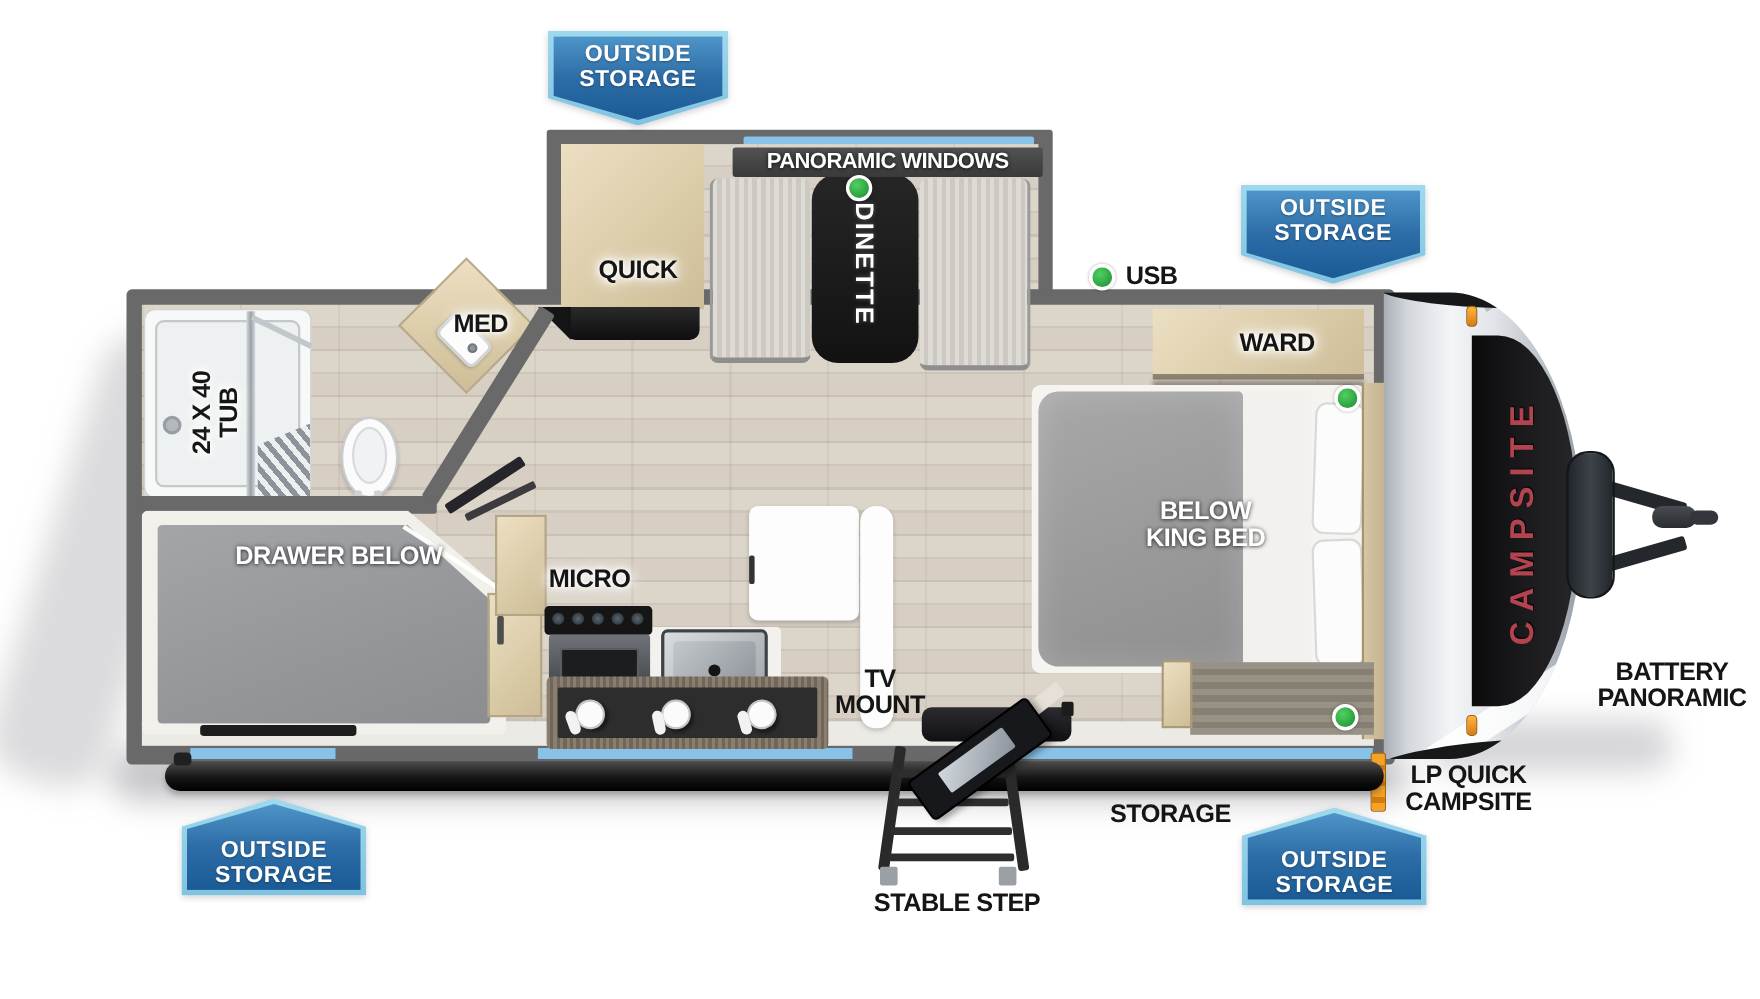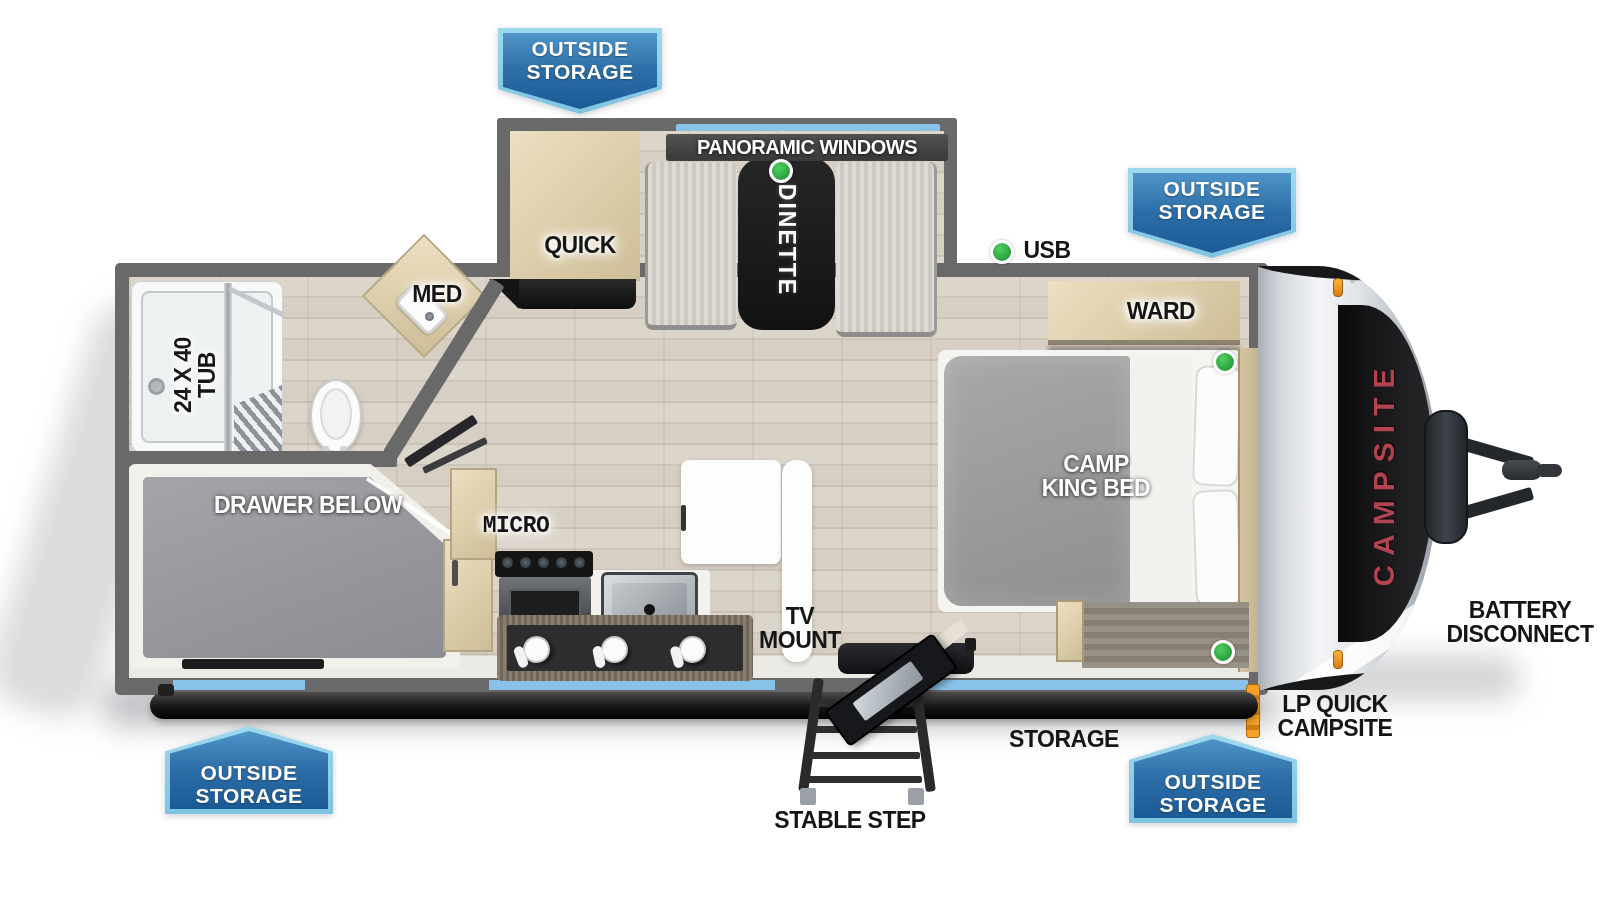--- a/index.html
+++ b/index.html
@@ -91,21 +91,21 @@
 
   <div style="left:129px;top:464px;width:331px;height:204px;background:#f2f0ea;border-radius:6px;clip-path:polygon(0 0,73% 0,100% 37%,100% 100%,0 100%);"></div>
   <div class="mattress" style="left:143px;top:477px;width:303px;height:181px;border-radius:5px;clip-path:polygon(0 0,75% 0,100% 38%,100% 100%,0 100%);"></div>
   <div style="left:368px;top:477px;width:116px;height:4px;background:#fff;transform:rotate(33deg);transform-origin:left top;opacity:.95;"></div>
   <div style="left:182px;top:659px;width:142px;height:10px;background:#1d1d1d;border-radius:3px;"></div>
   <div class="lbl lblW" style="left:308px;top:506px;">DRAWER BELOW</div>
   <div class="cabwood" style="left:443px;top:539px;width:50px;height:113px;border:2px solid #b4a584;"></div>
   <div style="left:452px;top:560px;width:6px;height:26px;background:#4e4e4e;border-radius:2px;"></div>
 
   <div class="cabwood" style="left:450px;top:468px;width:47px;height:92px;border:2px solid #b4a584;"></div>
-  <div class="lbl" style="left:516px;top:527px;font-family:Liberation Mono, monospace;">MICRO</div>
+  <div class="lbl" style="left:536px;top:527px;">MICRO</div>
   <div style="left:590px;top:570px;width:120px;height:88px;background:#f2f1ee;border-radius:4px;"></div>
   <div style="left:495px;top:551px;width:98px;height:26px;background:#151515;border-radius:4px;"></div>
   <div style="left:502px;top:557px;width:11px;height:11px;border-radius:50%;background:radial-gradient(#5a6672,#23282d);"></div>
   <div style="left:520px;top:557px;width:11px;height:11px;border-radius:50%;background:radial-gradient(#5a6672,#23282d);"></div>
   <div style="left:538px;top:557px;width:11px;height:11px;border-radius:50%;background:radial-gradient(#5a6672,#23282d);"></div>
   <div style="left:556px;top:557px;width:11px;height:11px;border-radius:50%;background:radial-gradient(#5a6672,#23282d);"></div>
   <div style="left:574px;top:557px;width:11px;height:11px;border-radius:50%;background:radial-gradient(#5a6672,#23282d);"></div>
   <div style="left:499px;top:577px;width:92px;height:74px;background:linear-gradient(180deg,#70747a,#2b2d30);border-radius:3px;"></div>
   <div style="left:509px;top:589px;width:72px;height:50px;background:#1c1d1f;border:2px solid #595d62;border-radius:3px;"></div>
   <div style="left:601px;top:572px;width:97px;height:77px;background:linear-gradient(135deg,#dadde0,#9ba1a7);border:3px solid #3f4347;border-radius:6px;"></div>
@@ -135,21 +135,21 @@
   <div class="cabwood" style="left:1048px;top:281px;width:192px;height:64px;border-bottom:5px solid #8d8471;"></div>
   <div style="left:1048px;top:346px;width:192px;height:9px;background:rgba(40,35,28,.38);filter:blur(2px);"></div>
   <div class="lbl" style="left:1161px;top:312px;">WARD</div>
   <div style="left:938px;top:350px;width:304px;height:262px;background:#f5f4f1;border-radius:8px;"></div>
   <div style="left:944px;top:356px;width:186px;height:250px;background:linear-gradient(160deg,#a8a8a8 0%,#9a9a9a 55%,#8f8f8f 100%);border-radius:18px 4px 4px 18px;box-shadow:inset 0 0 30px rgba(255,255,255,.18);"></div>
   <div style="left:1130px;top:356px;width:62px;height:250px;background:#f2f1ee;"></div>
   <div style="left:1194px;top:366px;width:46px;height:120px;background:#fcfcfc;border:2px solid #d9d9d9;border-radius:11px;transform:rotate(2deg);"></div>
   <div style="left:1194px;top:490px;width:46px;height:116px;background:#fcfcfc;border:2px solid #d9d9d9;border-radius:11px;transform:rotate(-2deg);"></div>
   <div style="left:1238px;top:348px;width:26px;height:324px;background:linear-gradient(90deg,#d6c5a2,#bfae8a);border-left:2px solid #a5946f;"></div>
   <div class="lbl lblW" style="left:1096px;top:477px;">
-    <span>CAMP</span><br>
+    <span>BELOW</span><br>
     <span>KING BED</span>
   </div>
   <div style="left:1082px;top:602px;width:167px;height:66px;background:repeating-linear-gradient(180deg,#979186 0 6px,#878072 6px 12px);"></div>
   <div class="cabwood" style="left:1056px;top:600px;width:28px;height:62px;border:2px solid #ab9a76;"></div>
   <div class="led" style="left:1213px;top:350px;"></div>
   <div class="led" style="left:1211px;top:640px;"></div>
 
   <div class="led" style="left:990px;top:240px;"></div>
   <div class="lbl plain" style="left:1047px;top:251px;">USB</div>
 
@@ -166,42 +166,42 @@
   <div style="left:1333px;top:650px;width:10px;height:19px;background:linear-gradient(180deg,#ffb53d,#d97c12);border:1px solid #9c5d0c;border-radius:4px;"></div>
   <div style="left:1246px;top:684px;width:14px;height:54px;background:repeating-linear-gradient(180deg,#f5a228 0 10px,#cf7d10 10px 15px);border-radius:3px;border:1px solid #a96609;"></div>
 
   <div style="left:1452px;top:446px;width:82px;height:13px;background:#24272b;transform:rotate(16deg);border-radius:3px;"></div>
   <div style="left:1452px;top:498px;width:82px;height:13px;background:#24272b;transform:rotate(-16deg);border-radius:3px;"></div>
   <div style="left:1424px;top:410px;width:44px;height:134px;background:linear-gradient(90deg,#22262b,#3d434a 50%,#23272c);border-radius:20px;border:2px solid #14171a;"></div>
   <div style="left:1502px;top:460px;width:40px;height:20px;background:linear-gradient(180deg,#484c51,#292c30);border-radius:9px;"></div>
   <div style="left:1536px;top:464px;width:26px;height:13px;background:#33373b;border-radius:7px;"></div>
   <div class="lbl plain" style="left:1520px;top:578px;margin-top:45px;">
     <span>BATTERY</span><br>
-    <span>DISCONNECT</span>
+    <span>PANORAMIC</span>
   </div>
 
   <div style="left:150px;top:692px;width:1108px;height:27px;background:linear-gradient(180deg,#4d4d4d,#161616 55%,#000);border-radius:14px;box-shadow:0 4px 6px rgba(0,0,0,.25);"></div>
   <div style="left:158px;top:684px;width:16px;height:12px;background:#202020;border-radius:4px;"></div>
   <div class="lbl plain" style="left:1064px;top:740px;">STORAGE</div>
   <div class="lbl plain" style="left:1335px;top:717px;">
     <span>LP QUICK</span><br>
     <span>CAMPSITE</span>
   </div>
 
   <div style="left:806px;top:678px;width:10px;height:114px;background:#2a2a2a;transform:rotate(8deg);border-radius:3px;"></div>
   <div style="left:918px;top:678px;width:10px;height:114px;background:#2a2a2a;transform:rotate(-8deg);border-radius:3px;"></div>
   <div style="left:816px;top:700px;width:98px;height:7px;background:#2e2e2e;border-radius:2px;"></div>
   <div style="left:813px;top:726px;width:104px;height:7px;background:#2e2e2e;border-radius:2px;"></div>
   <div style="left:810px;top:752px;width:110px;height:7px;background:#2e2e2e;border-radius:2px;"></div>
   <div style="left:808px;top:776px;width:114px;height:7px;background:#2e2e2e;border-radius:2px;"></div>
   <div style="left:800px;top:788px;width:16px;height:17px;background:#9aa0a5;border-radius:2px;"></div>
   <div style="left:908px;top:788px;width:16px;height:17px;background:#9aa0a5;border-radius:2px;"></div>
   <div style="left:824px;top:668px;width:134px;height:44px;background:#17181c;border:2px solid #000;border-radius:5px;transform:rotate(-36deg);box-shadow:3px 4px 6px rgba(0,0,0,.35);"></div>
   <div style="left:852px;top:680px;width:72px;height:22px;background:linear-gradient(135deg,#d2d8de,#8b939b);transform:rotate(-36deg);border-radius:2px;"></div>
-  <div class="lbl plain" style="left:850px;top:821px;">STABLE STEP</div>
+  <div class="lbl plain" style="left:870px;top:821px;">STABLE STEP</div>
 
   <div class="badge badge-down" style="left:498px;top:28px;width:164px;height:86px;">
     <div class="bg"></div>
     <div class="in"></div>
     <div class="txt">
       <span>OUTSIDE</span>
       <span>STORAGE</span>
     </div>
   </div>
   <div class="badge badge-down" style="left:1128px;top:168px;width:168px;height:90px;">

